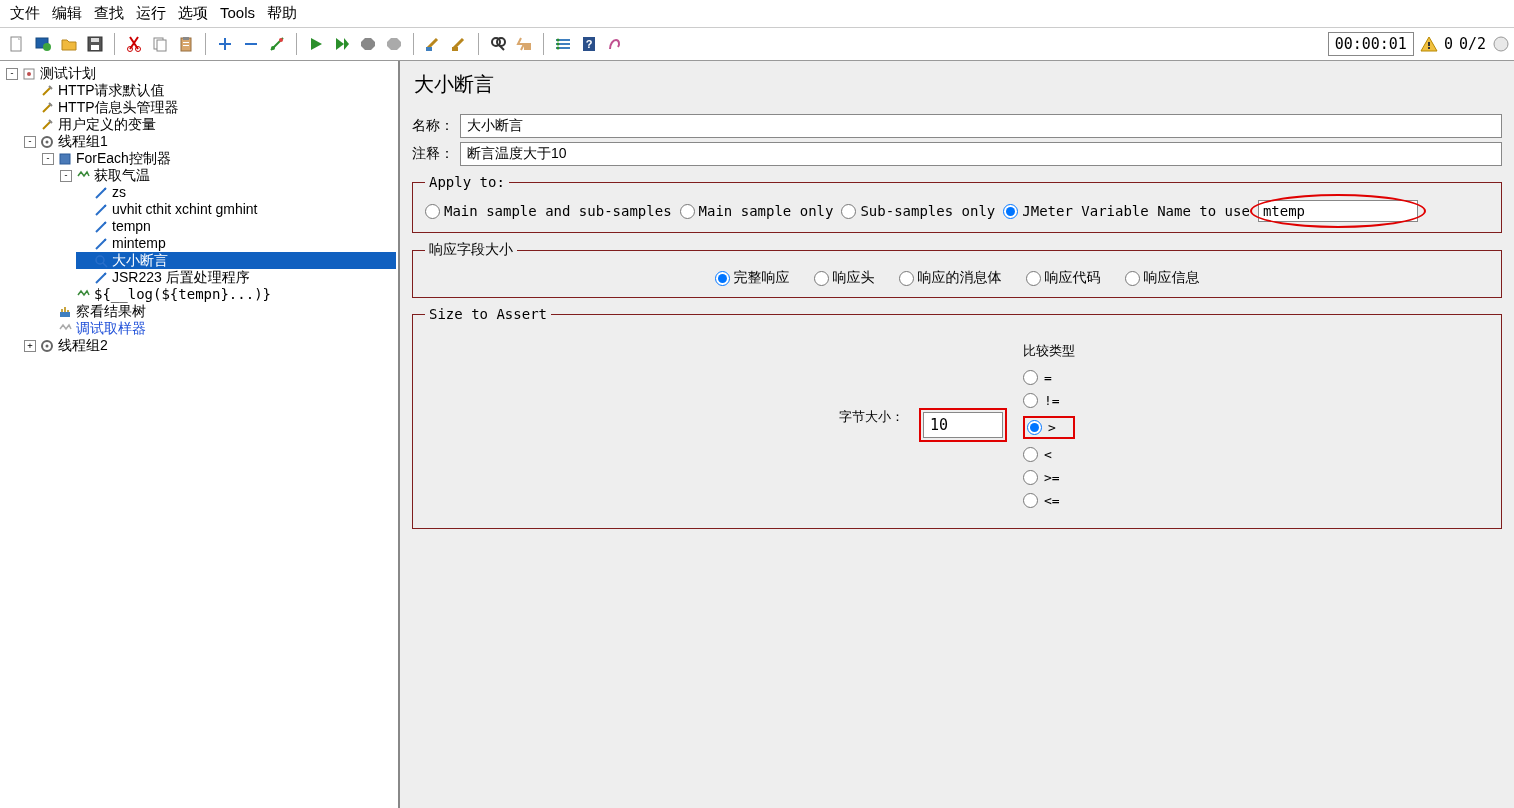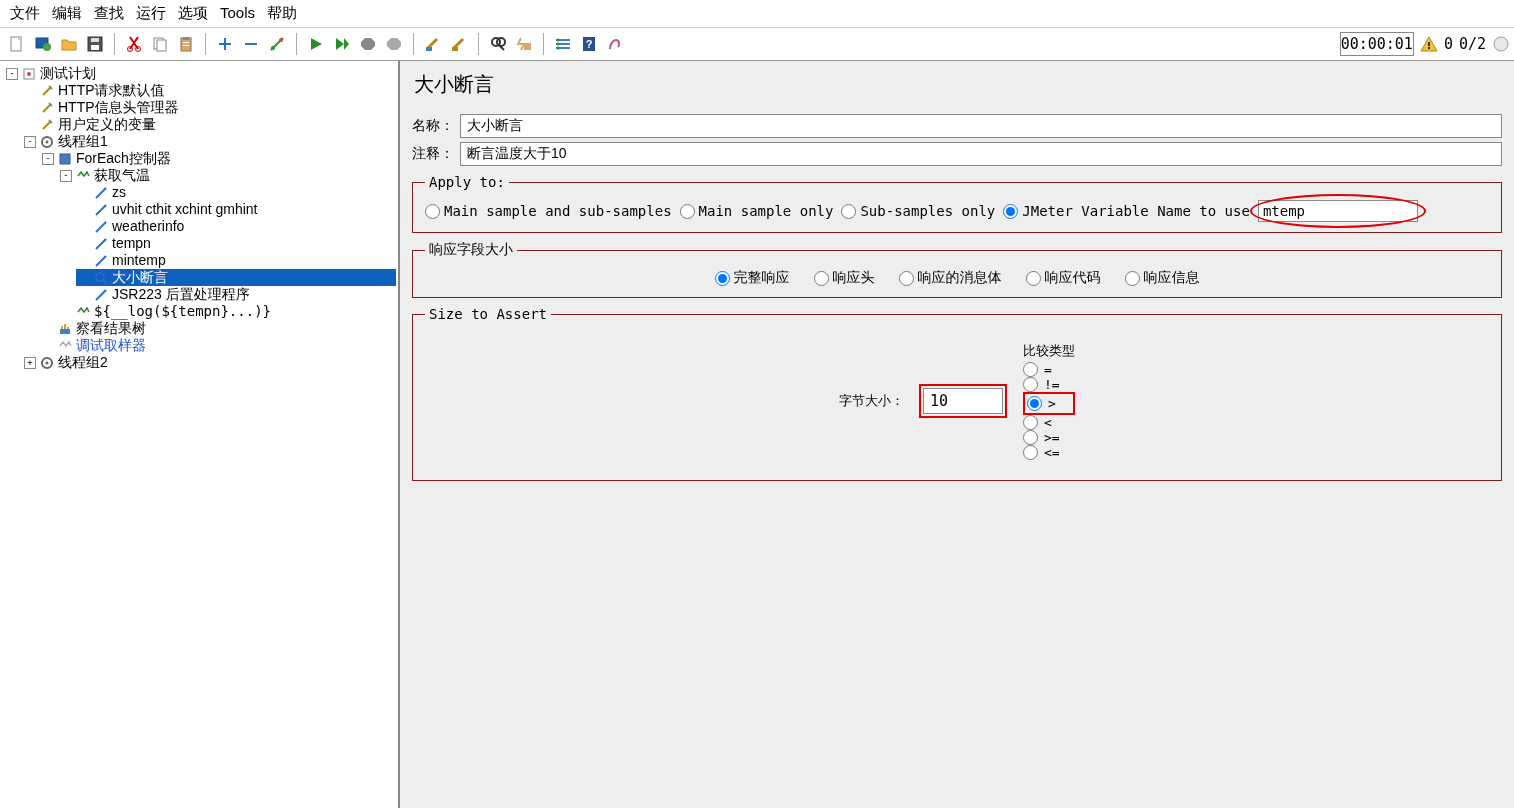--- a/index.html
+++ b/index.html
@@ -4,21 +4,21 @@
 <style>
 * { box-sizing: border-box; margin: 0; padding: 0; }
 body { font-family: "Microsoft YaHei", Arial, sans-serif; font-size: 13px; background: #fff; color: #000; }
 .menubar { display: flex; gap: 4px; padding: 2px 6px; font-size: 15px; font-weight: 500; border-bottom: 1px solid #ccc; }
 .menubar span { padding: 2px 4px; cursor: default; }
 .toolbar { display: flex; align-items: center; padding: 4px 4px; border-bottom: 1px solid #999; gap: 0; }
 .toolbar .sep { width: 1px; height: 22px; background: #aaa; margin: 0 6px; }
 .tb-btn { width: 22px; height: 22px; display: flex; align-items: center; justify-content: center; margin: 0 2px; cursor: pointer; }
 .tb-btn svg { width: 18px; height: 18px; }
 .toolbar-right { margin-left: auto; display: flex; align-items: center; gap: 6px; font-family: monospace; font-size: 15px; }
-.timer-box { border: 1px solid #888; padding: 2px 0; background: #fff; }
+.timer-box { border: 1px solid #888; padding: 2px 6px; background: #fff; }
 .warn-icon { width: 18px; height: 18px; }
 .content { display: flex; height: calc(100vh - 58px); }
 .tree-pane { width: 400px; border-right: 2px solid #888; overflow: auto; padding: 4px 2px; font-size: 14px; }
 .tree ul { list-style: none; padding-left: 18px; }
 .tree > ul { padding-left: 2px; }
 .tree li { line-height: 17px; white-space: nowrap; }
 .tree-node { display: flex; align-items: center; gap: 1px; padding: 0 2px; }
 .tree-node.selected { background: #1060c0; color: #fff; }
 .expander { width: 12px; height: 12px; display: inline-flex; align-items: center; justify-content: center; font-size: 9px; border: 1px solid #888; margin-right: 2px; cursor: pointer; font-family: monospace; }
 .expander.none { border: none; }
@@ -27,26 +27,26 @@
 .panel-heading { font-size: 20px; font-weight: 500; padding: 4px 8px 12px 8px; }
 .form-row { display: flex; align-items: center; margin: 4px 6px; gap: 6px; }
 .form-row label { font-size: 14px; }
 .form-row input[type="text"] { flex: 1; border: 1px solid #888; padding: 3px 6px; font-size: 14px; background: #fff; font-family: inherit; }
 fieldset { border: 1px solid #7f1d1d; margin: 8px 6px; padding: 10px 12px; }
 fieldset legend { padding: 0 4px; font-family: monospace; font-size: 14px; }
 .radio-row { display: flex; align-items: center; gap: 8px; flex-wrap: wrap; font-family: monospace; font-size: 14px; }
 .radio-row label { display: flex; align-items: center; gap: 4px; cursor: pointer; }
 .radio-row input[type="radio"] { width: 15px; height: 15px; }
 .radio-row.centered { justify-content: center; gap: 24px; font-family: inherit; }
-.radio-col { display: flex; flex-direction: column; gap: 0; font-family: monospace; }
+.radio-col { display: flex; flex-direction: column; gap: 8px; font-family: monospace; }
 .radio-col label { display: flex; align-items: center; gap: 6px; cursor: pointer; }
 .radio-col input[type="radio"] { width: 15px; height: 15px; }
 .radio-col .col-head { margin-bottom: 2px; font-family: "Microsoft YaHei", Arial, sans-serif; }
 .size-assert-body { display: flex; justify-content: center; align-items: center; gap: 16px; padding: 10px 0; }
-.byte-group { display: flex; align-items: center; gap: 15px; }
+.byte-group { display: flex; gap: 15px; }
 .byte-input { border: 1px solid #888; padding: 3px 6px; width: 80px; font-family: monospace; font-size: 15px; }
 .highlight-red { border: 2px solid #e00000; padding: 2px; }
 .highlight-ellipse { position: relative; }
 .highlight-ellipse::after { content:""; position:absolute; left:-8px; top:-6px; right:-8px; bottom:-6px; border:2px solid #e00000; border-radius: 50%; pointer-events:none; }
 .var-input { border: 1px solid #888; padding: 2px 4px; font-family: monospace; font-size: 14px; width: 160px; background:#fff; }
 </style>
 </head>
 <body>
 
 <div class="menubar">
@@ -324,32 +324,20 @@
                           </li>
                         <li>
                             <div class="tree-node">
                               <span class="expander none"></span>
                               <span class="node-icon">
                                 <svg width="14" height="14">
                                   <path d="M2 12L12 2" stroke="#2a6fc9" stroke-width="2"></path>
                                   <path d="M10 2l2 2" stroke="#2a6fc9"></path>
                                 </svg>
                               </span>
-                              <span>weatherinfo</span>
-                            </div>
-                          </li>
-                        <li>
-                            <div class="tree-node">
-                              <span class="expander none"></span>
-                              <span class="node-icon">
-                                <svg width="14" height="14">
-                                  <path d="M2 12L12 2" stroke="#2a6fc9" stroke-width="2"></path>
-                                  <path d="M10 2l2 2" stroke="#2a6fc9"></path>
-                                </svg>
-                              </span>
                               <span>tempn</span>
                             </div>
                           </li>
                         <li>
                             <div class="tree-node">
                               <span class="expander none"></span>
                               <span class="node-icon">
                                 <svg width="14" height="14">
                                   <path d="M2 12L12 2" stroke="#2a6fc9" stroke-width="2"></path>
                                   <path d="M10 2l2 2" stroke="#2a6fc9"></path>

